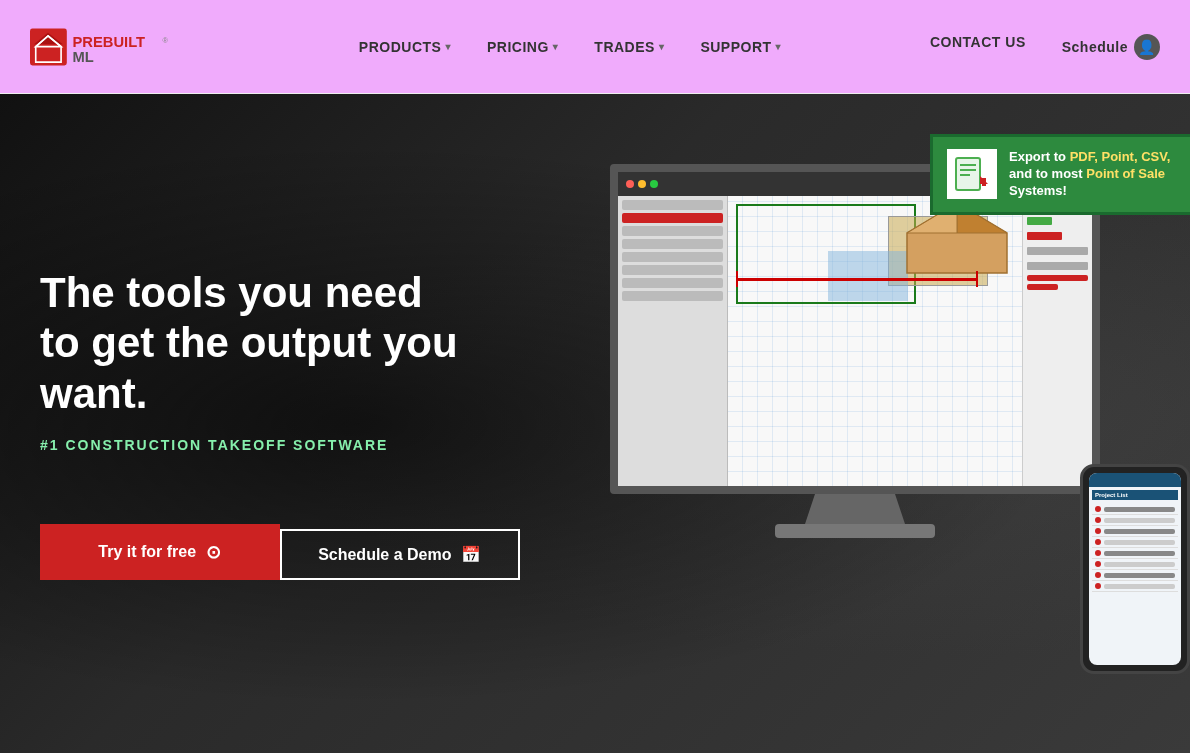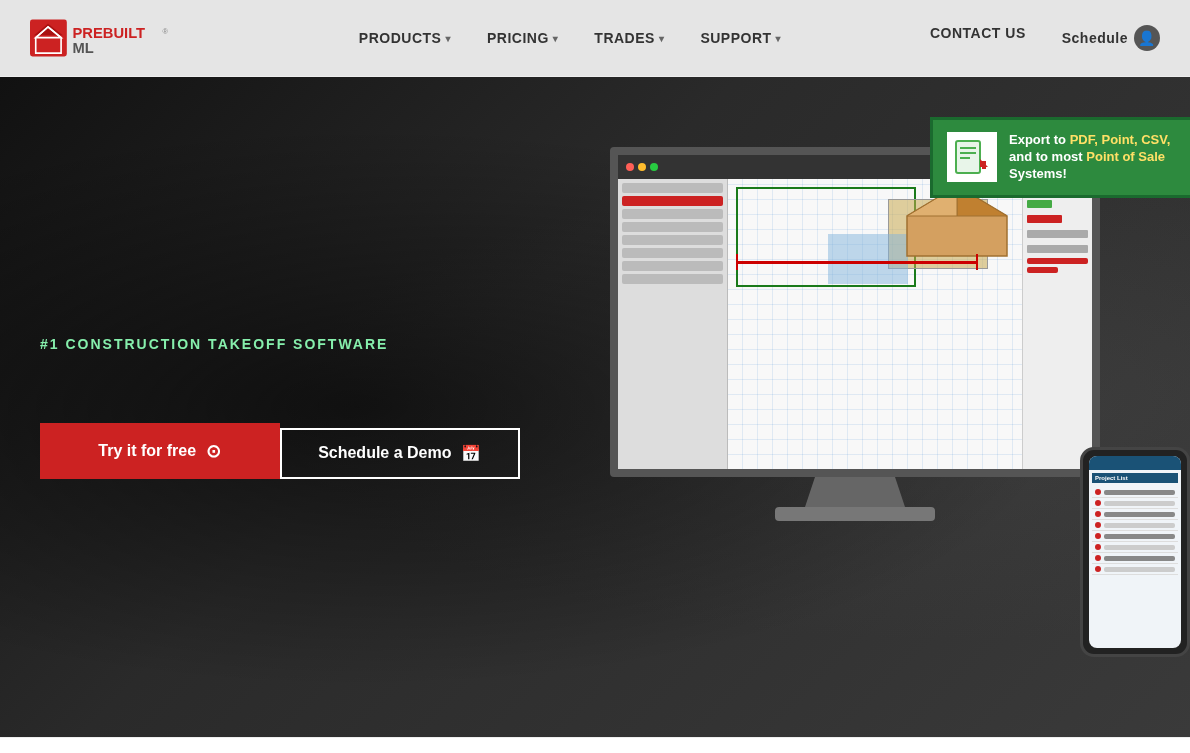--- a/index.html
+++ b/index.html
@@ -4,22 +4,22 @@
   <style>
     * { margin: 0; padding: 0; box-sizing: border-box; }
     body { font-family: Arial, sans-serif; width: 1190px; overflow-x: hidden; }
 
     
     nav {
       display: flex;
       align-items: center;
       justify-content: space-between;
       padding: 0 30px;
-      height: 77px;
-      background: #e5e5e5;
+      height: 94px;
+      background: #f0abfc;
       border-bottom: 1px solid #eee;
       position: relative;
       z-index: 10;
     }
     .nav-logo {
       display: flex;
       align-items: center;
     }
     .logo-svg {
       width: 180px;
@@ -430,20 +430,24 @@
       <span>Schedule</span>
       <span class="account-icon">👤</span>
     </a>
   </div>
 </nav>
 
 <section class="hero">
   <div class="hero-bg"></div>
 
   <div class="hero-content">
+    <h1 class="hero-title">
+      <span>The tools you need</span><br>
+      <span>to get the output you want.</span>
+    </h1>
     <p class="hero-subtitle">#1 CONSTRUCTION TAKEOFF SOFTWARE</p>
     <div class="hero-buttons">
       <a href="#" class="btn-free">
         <span>Try it for free</span>
         <span style="font-size:18px;">⊙</span>
       </a>
       <a href="#" class="btn-demo">
         <span>Schedule a Demo</span>
         <span style="font-size:16px;">📅</span>
       </a>

